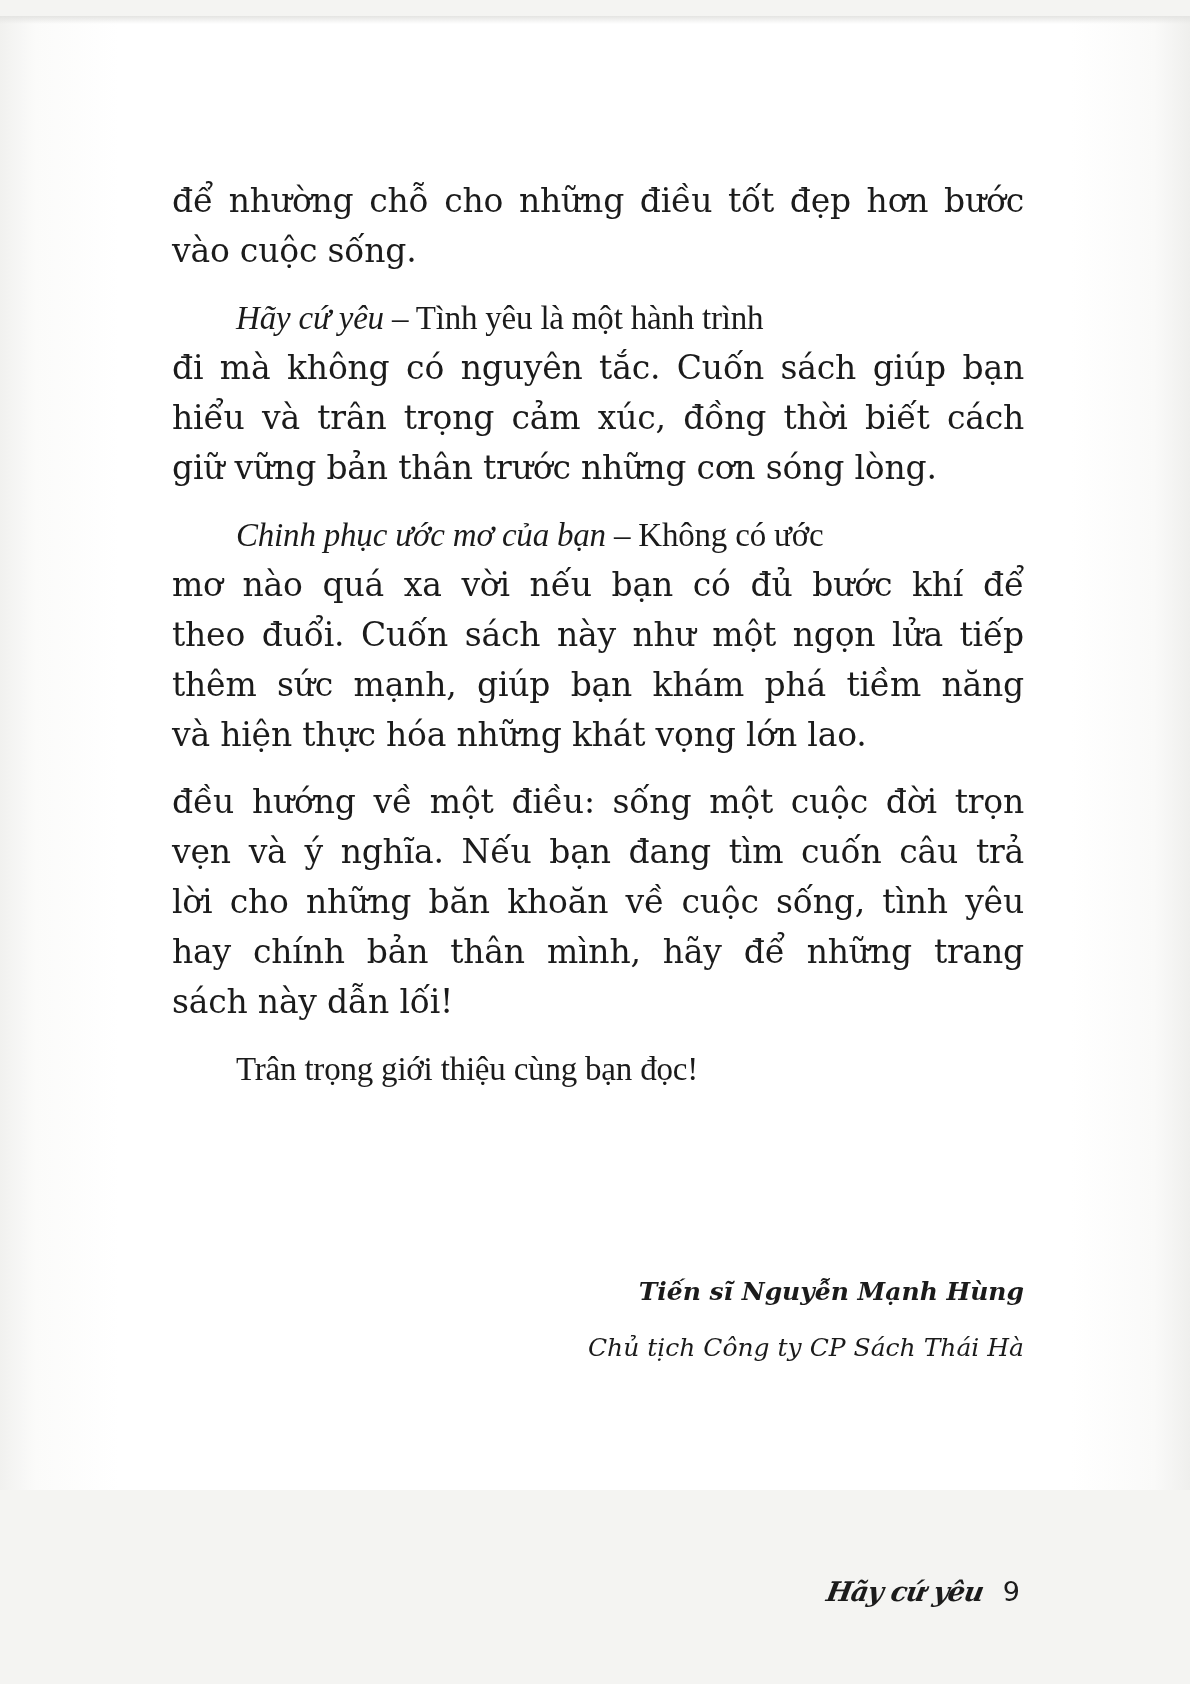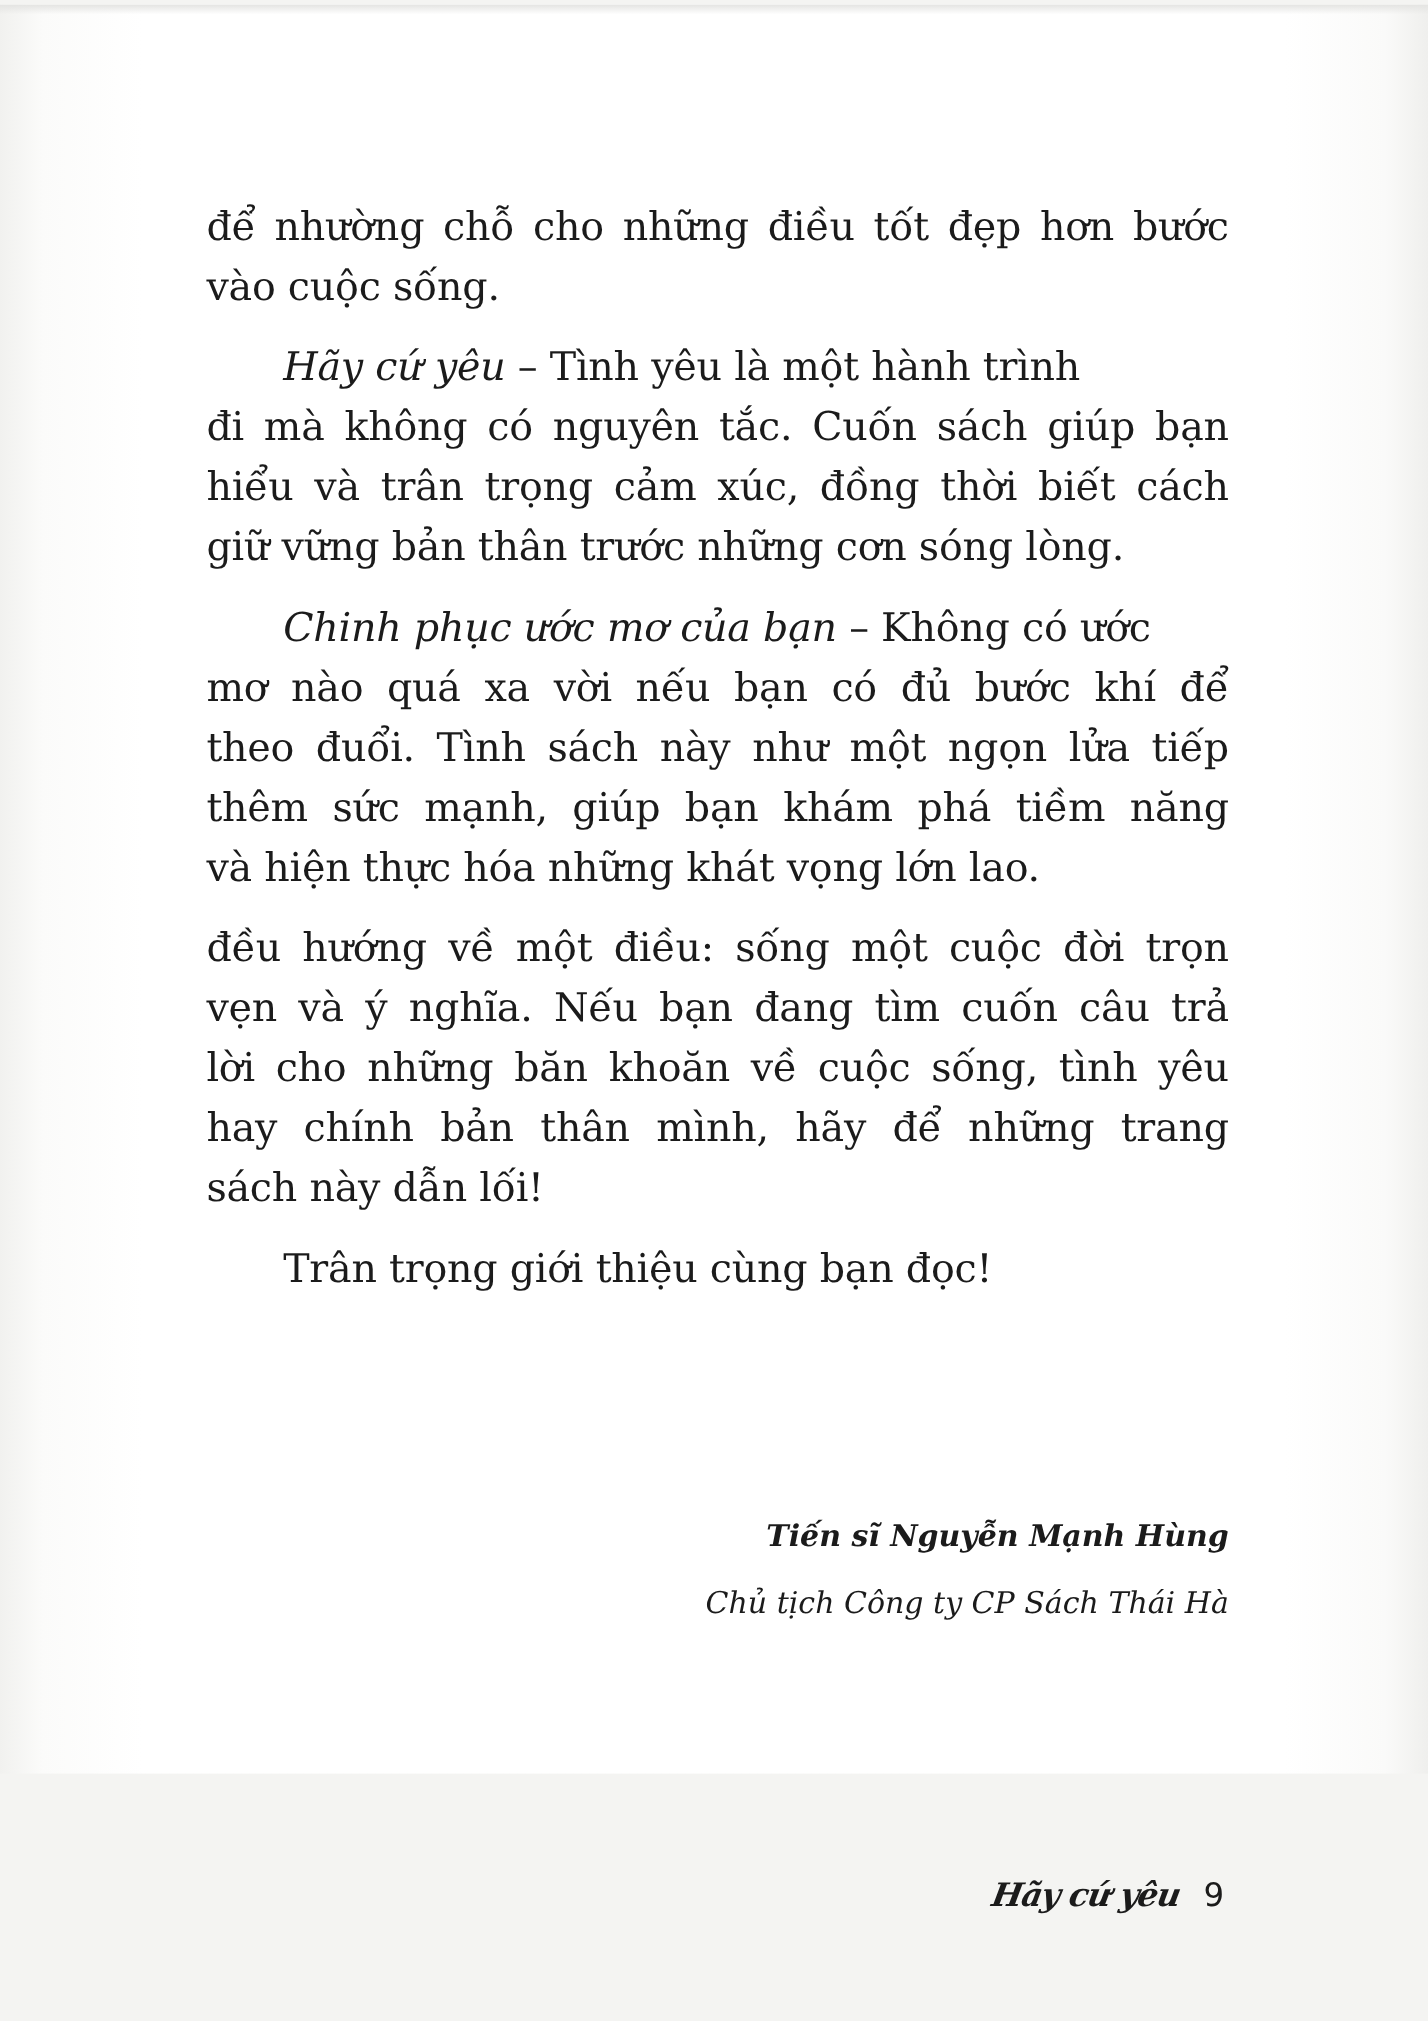--- a/index.html
+++ b/index.html
@@ -11,21 +11,21 @@
       height: 1684px;
       background: #f4f4f2;
       position: relative;
       overflow: hidden;
       font-family: "DejaVu Serif", "Liberation Serif", serif;
       color: #1b1b1b;
     }
     .page {
       position: absolute;
       left: 0;
-      top: 4px;
+      top: 16px;
       width: 1190px;
       height: 1474px;
       background: linear-gradient(90deg, #f1f1ef 0%, #fbfbfa 3%, #ffffff 10%, #ffffff 90%, #fafaf9 97%, #efefed 100%);
     }
     .top-edge {
       position: absolute;
       left: 0; right: 0; top: 0;
       height: 8px;
       background: linear-gradient(180deg, #e4e4e2, rgba(255,255,255,0));
     }
@@ -41,21 +41,21 @@
       height: 50px;
       white-space: nowrap;
       letter-spacing: -0.2px;
     }
     .justify {
       text-align: justify;
       text-align-last: justify;
       white-space: normal;
     }
     .para { margin-bottom: 17px; }
-    .indent { padding-left: 64px; }
+    .indent { padding-left: 64px; font-family: Liberation Serif, serif; }
     .it { font-style: italic; }
     .signature {
       position: absolute;
       right: 166px;
       text-align: right;
       font-style: italic;
       font-size: 25px;
       line-height: 56px;
       white-space: nowrap;
     }
@@ -98,21 +98,21 @@
     <div class="para">
       <div class="line indent"><span class="it">Hãy cứ yêu</span><span> – Tình yêu là một hành trình</span></div>
       <div class="line justify">đi mà không có nguyên tắc. Cuốn sách giúp bạn</div>
       <div class="line justify">hiểu và trân trọng cảm xúc, đồng thời biết cách</div>
       <div class="line">giữ vững bản thân trước những cơn sóng lòng.</div>
     </div>
 
     <div class="para">
       <div class="line indent"><span class="it">Chinh phục ước mơ của bạn</span><span> – Không có ước</span></div>
       <div class="line justify">mơ nào quá xa vời nếu bạn có đủ bước khí để</div>
-      <div class="line justify">theo đuổi. Tình sách này như một ngọn lửa tiếp</div>
+      <div class="line justify">theo đuổi. Cuốn sách này như một ngọn lửa tiếp</div>
       <div class="line justify">thêm sức mạnh, giúp bạn khám phá tiềm năng</div>
       <div class="line">và hiện thực hóa những khát vọng lớn lao.</div>
     </div>
 
     <div class="para">
       <div class="line justify">đều hướng về một điều: sống một cuộc đời trọn</div>
       <div class="line justify">vẹn và ý nghĩa. Nếu bạn đang tìm cuốn câu trả</div>
       <div class="line justify">lời cho những băn khoăn về cuộc sống, tình yêu</div>
       <div class="line justify">hay chính bản thân mình, hãy để những trang</div>
       <div class="line">sách này dẫn lối!</div>

